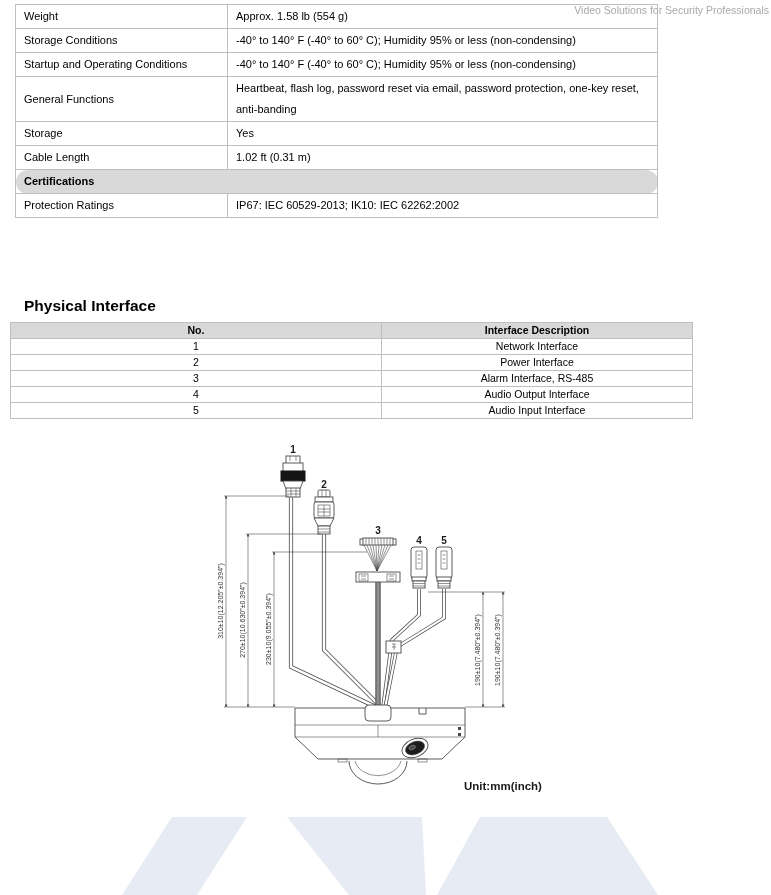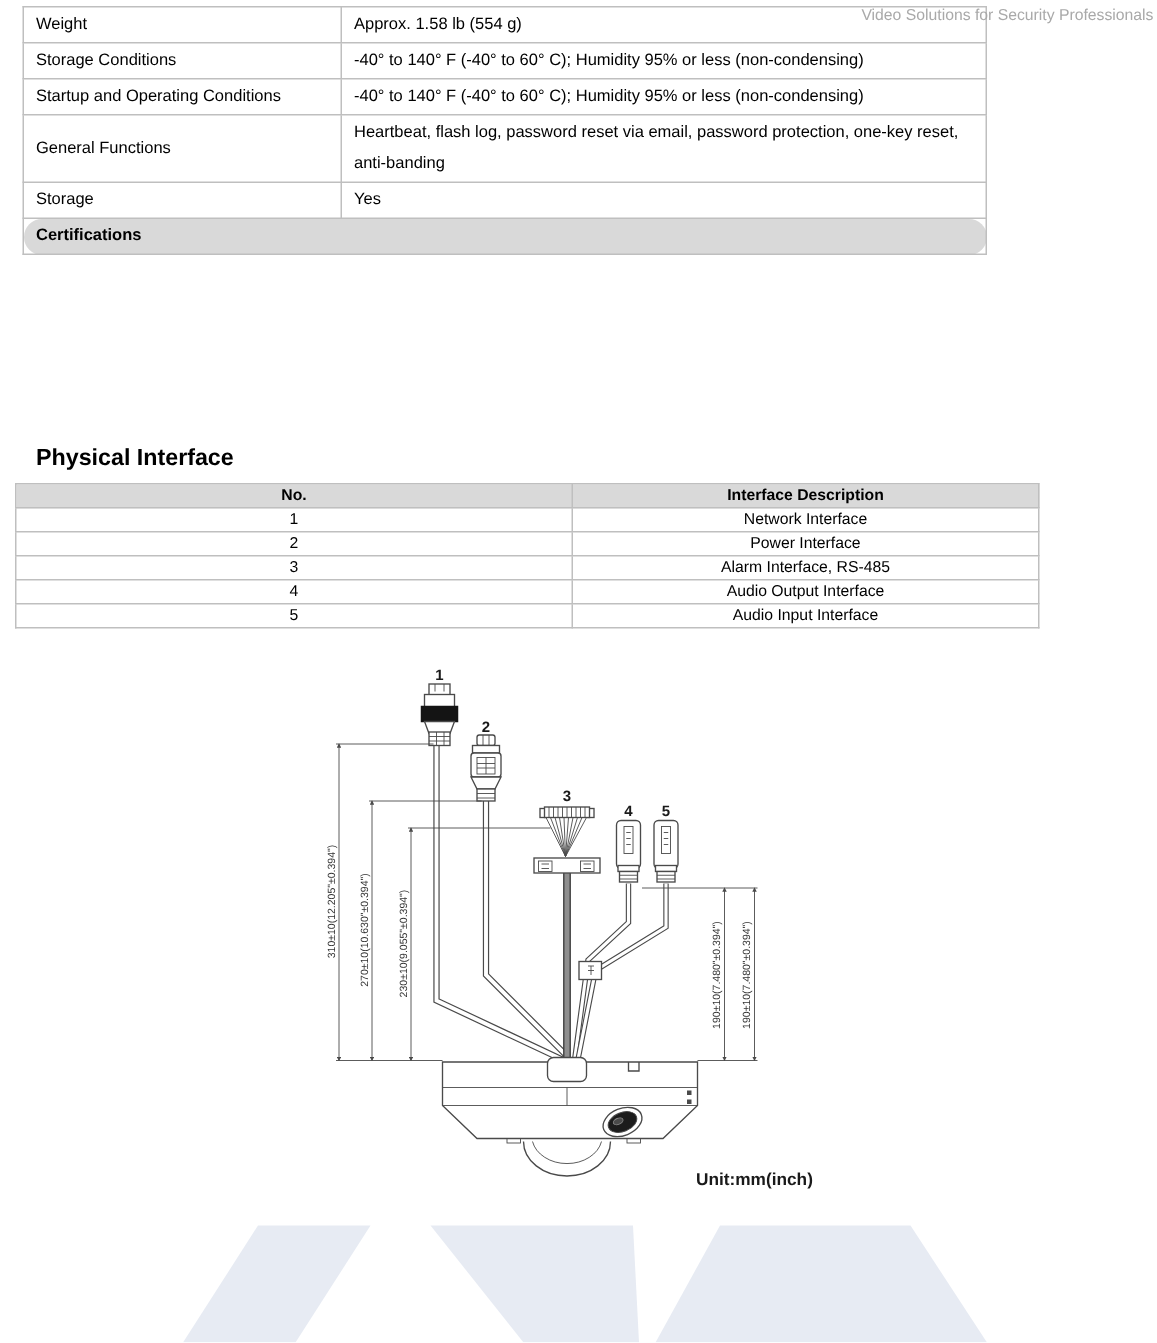--- a/index.html
+++ b/index.html
@@ -64,22 +64,30 @@
       <td>-40° to 140° F (-40° to 60° C); Humidity 95% or less (non-condensing)</td>
     </tr>
     <tr>
       <td>General Functions</td>
       <td>Heartbeat, flash log, password reset via email, password protection, one-key reset, anti-banding</td>
     </tr>
     <tr>
       <td>Storage</td>
       <td>Yes</td>
     </tr>
+    <tr>
+      <td>Cable Length</td>
+      <td>1.02 ft (0.31 m)</td>
+    </tr>
     <tr class="section">
       <td colspan="2">Certifications</td>
+    </tr>
+    <tr>
+      <td>Protection Ratings</td>
+      <td>IP67: IEC 60529-2013; IK10: IEC 62262:2002</td>
     </tr>
   </tbody>
 </table>
 
 <h2 class="sec-title">Physical Interface</h2>
 
 <table class="iface">
   <colgroup>
       <col class="n">
       <col>

